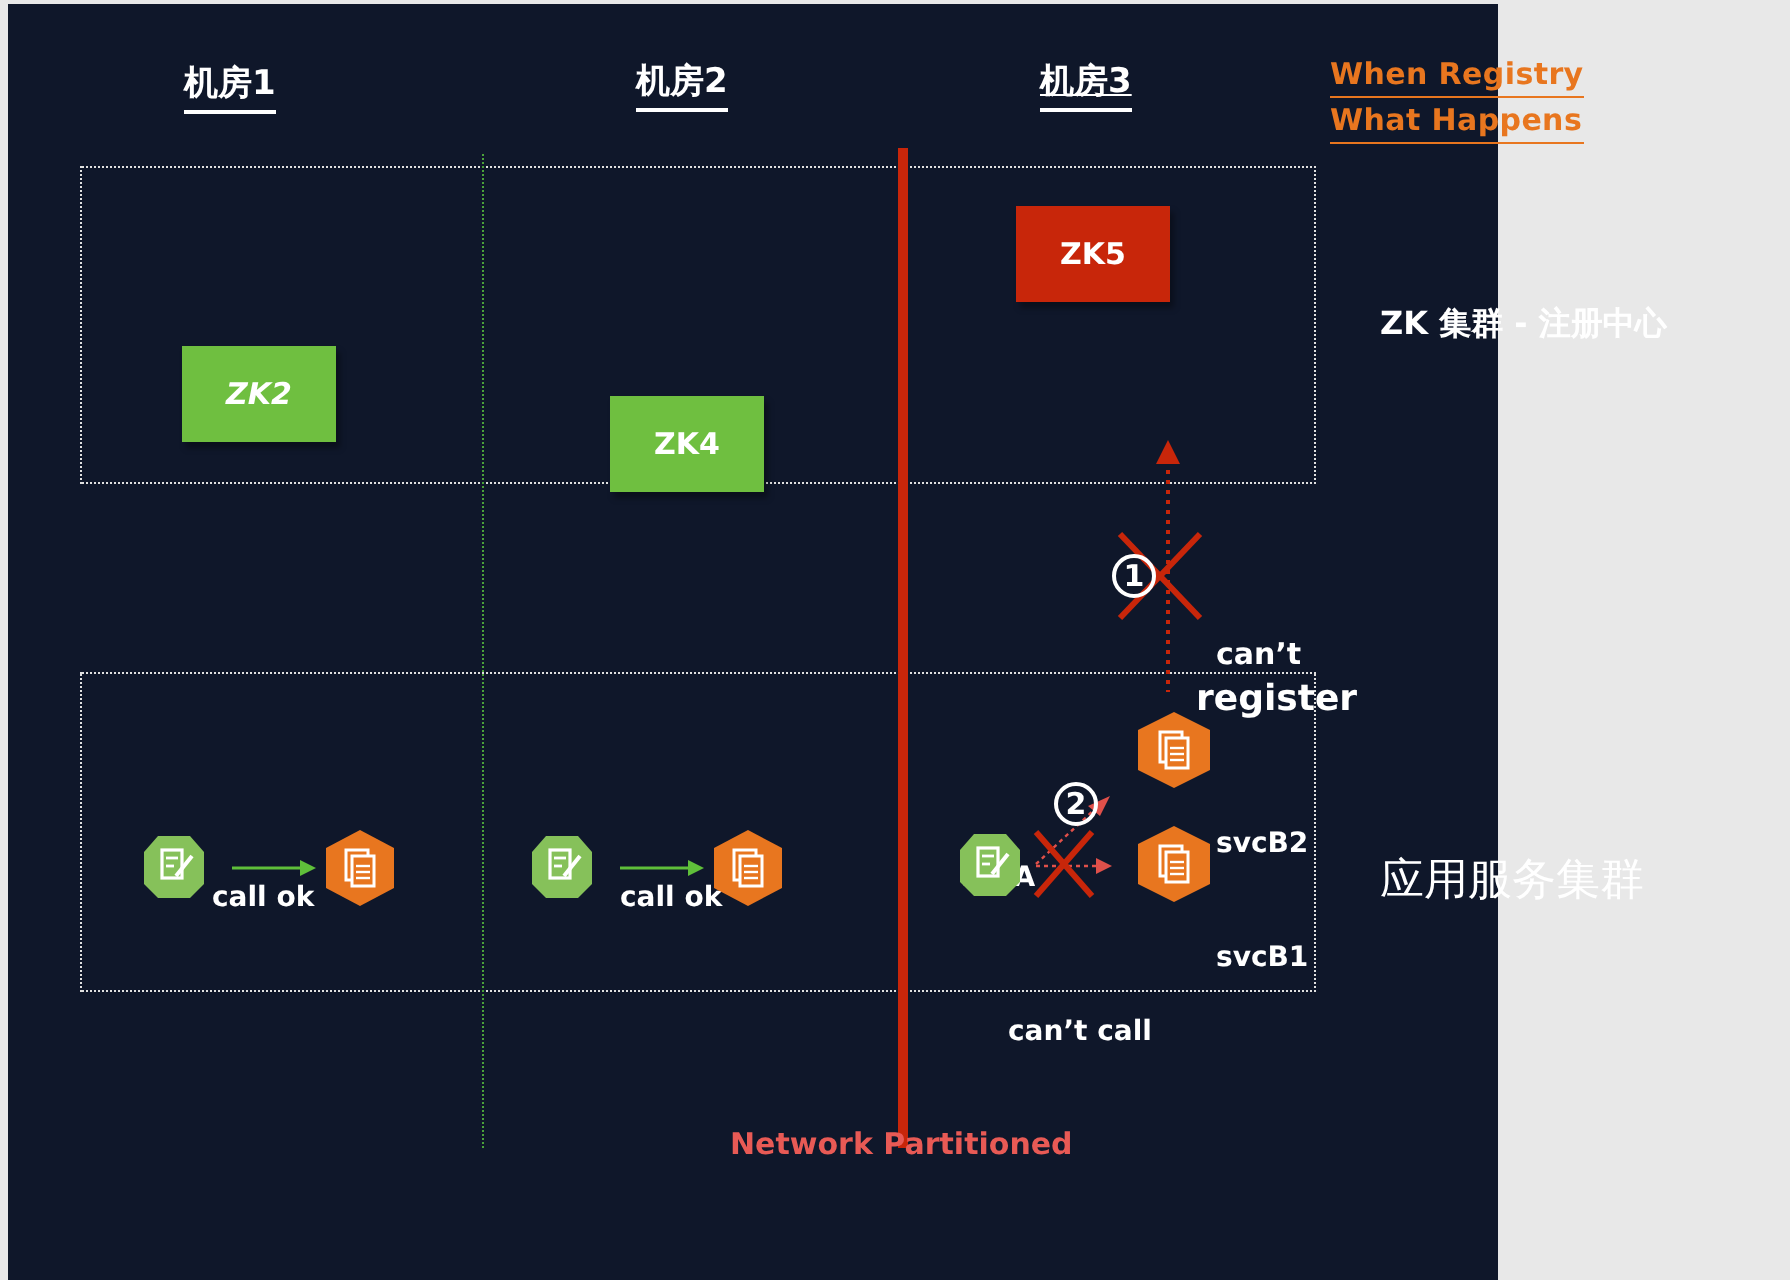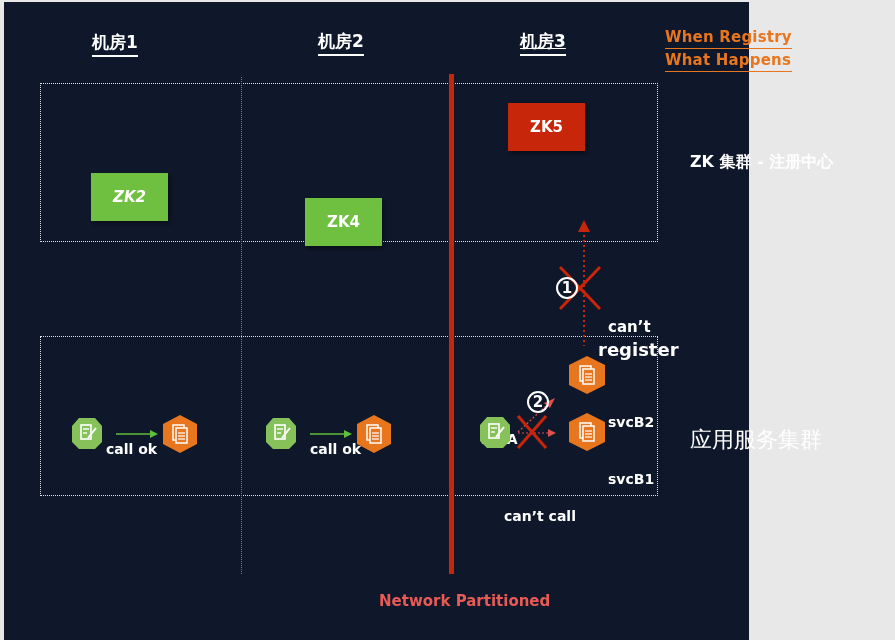--- a/index.html
+++ b/index.html
@@ -136,14 +136,14 @@
     <polygon points="70,75 78,79 70,83" fill="#e0504a"></polygon>
     <line x1="40" y1="78" x2="70" y2="50" stroke="#e0504a" stroke-width="1.2" stroke-dasharray="2,2"></line>
     <polygon points="66,49 77,44 72,54" fill="#e0504a"></polygon>
 
     <line x1="40" y1="62" x2="68" y2="94" stroke="#c8260a" stroke-width="3"></line>
     <line x1="68" y1="62" x2="40" y2="94" stroke="#c8260a" stroke-width="3"></line>
   </svg>
   <div class="abs" style="left:523px; top:389px; width:22px; height:22px; border:2.5px solid #fff; border-radius:50%; color:#fff; font-weight:bold; font-size:15px; display:flex; align-items:center; justify-content:center; box-sizing:border-box;">2</div>
   <div class="abs label-white" style="left:500px; top:458px;">can’t call</div>
 
-  <div class="abs net" style="left:361px; top:590px;margin-left:14px;">Network Partitioned</div>
+  <div class="abs net" style="left:361px; top:561px;">Network Partitioned</div>
 </div>
 
 </body></html>

